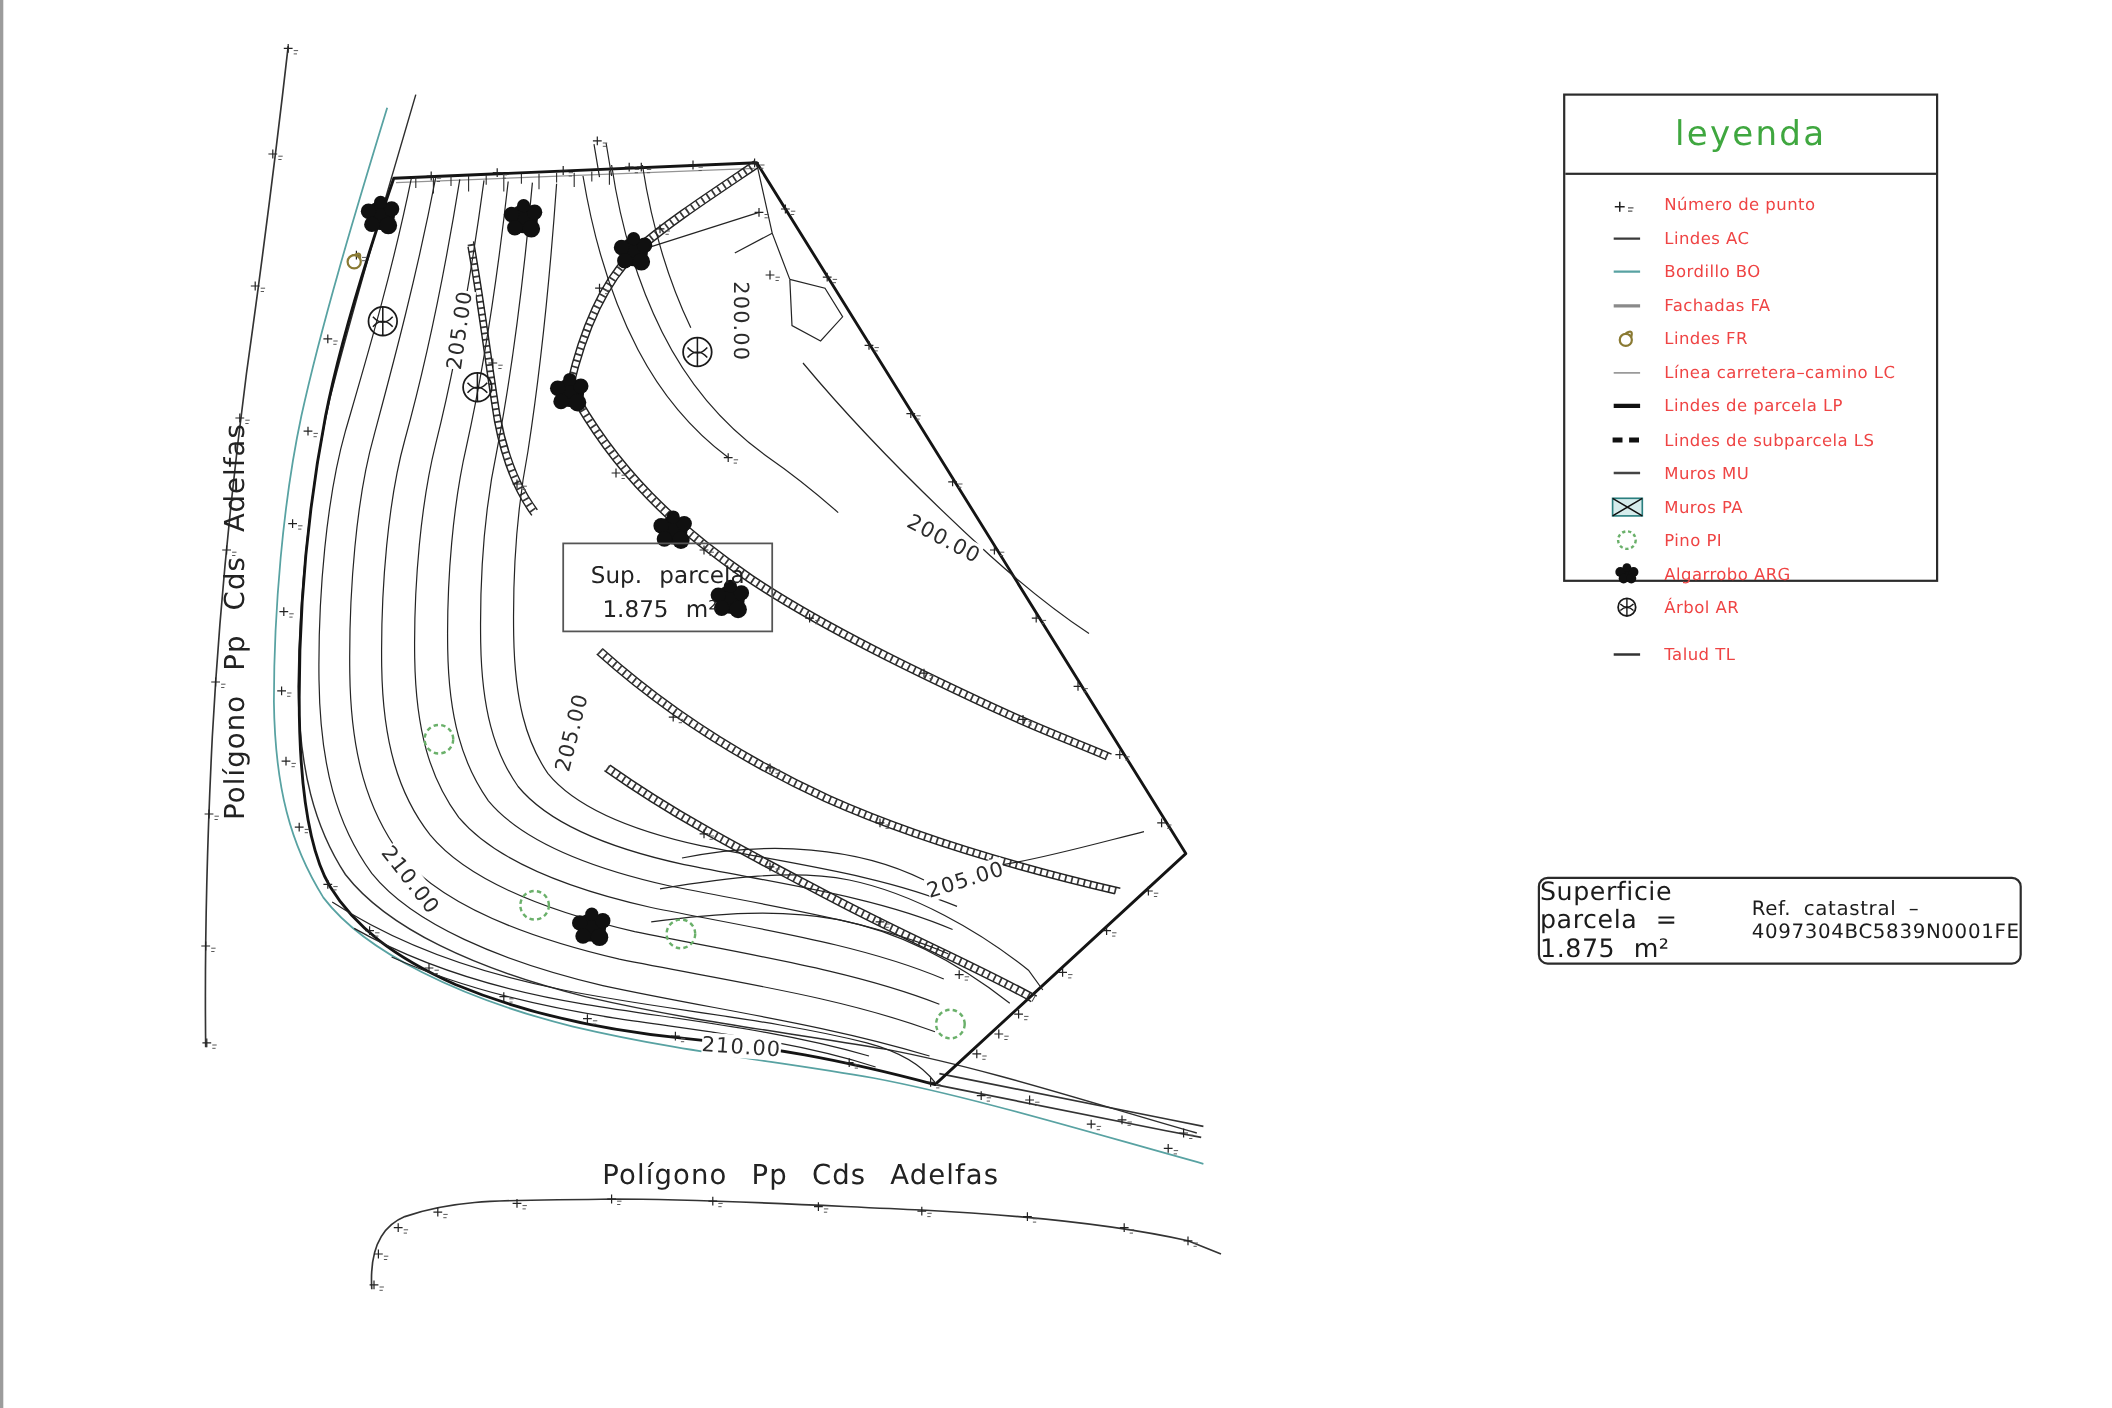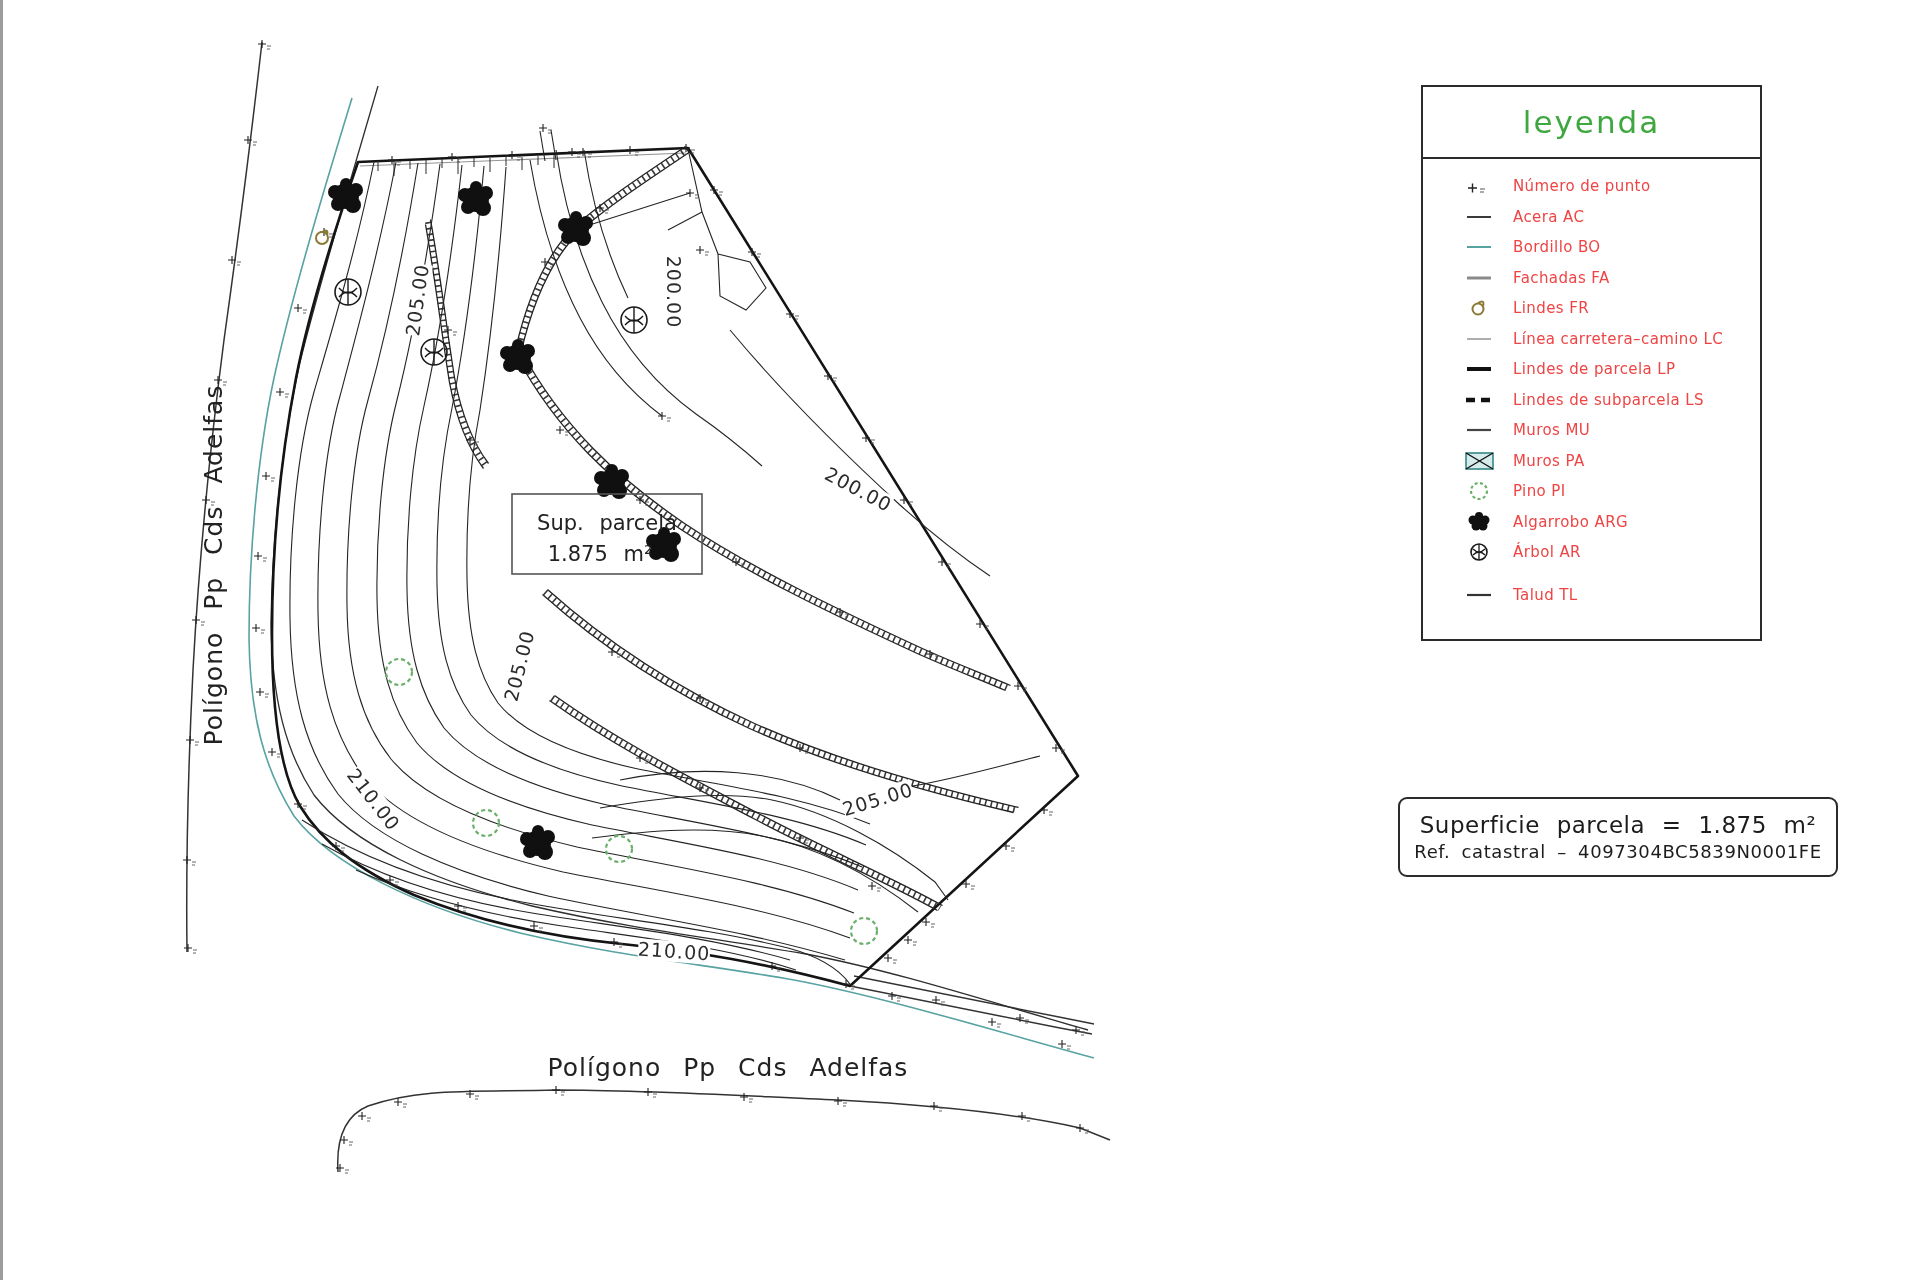--- a/index.html
+++ b/index.html
@@ -6,37 +6,37 @@
   body{
     width:1920px;height:1280px;position:relative;overflow:hidden;
     background:#ffffff;font-family:"DejaVu Sans", sans-serif;color:#222;
   }
   .page-edge{position:absolute;left:0;top:0;width:3px;height:1280px;background:#9c9c9c;}
   svg{display:block;}
   .map-svg{position:absolute;left:0;top:0;}
 
   
   .legend{
-    position:absolute;left:1421px;top:85px;width:341px;height:556px;
+    position:absolute;left:1421px;top:85px;width:341px;height:444px;
     border:2px solid #2b2b2b;background:#fff;box-sizing:border-box;
   }
   .legend-title{
     height:70px;display:flex;align-items:center;justify-content:center;
     border-bottom:2px solid #2b2b2b;color:#3fa73f;font-size:31px;letter-spacing:2px;
   }
   .legend-items{padding:16px 8px 0 34px;display:flex;flex-direction:column;gap:8.5px;}
   .legend-row{display:flex;align-items:center;gap:10px;font-size:15px;color:#ef4444;letter-spacing:.4px;white-space:nowrap;}
   .legend-row.gap-top{margin-top:12px;}
   .legend-sym{width:46px;min-width:46px;display:flex;justify-content:center;align-items:center;}
 
   
   .infobox{
     position:absolute;left:1398px;top:797px;width:440px;height:80px;box-sizing:border-box;
     border:2px solid #2b2b2b;border-radius:9px;background:#fff;
-    display:flex;flex-direction:column;align-items:center;justify-content:center;gap:3px;
+    display:flex;flex-direction:row;align-items:center;justify-content:center;gap:3px;
   }
   .infobox .l1{font-size:23px;color:#1c1c1c;word-spacing:9px;letter-spacing:.5px;}
   .infobox .l2{font-size:18px;color:#1c1c1c;word-spacing:5px;letter-spacing:.6px;}
 
   
   .thin{fill:none;stroke:#242424;stroke-width:1.1;}
   .thin-gray{fill:none;stroke:#949494;stroke-width:1.1;}
   .boundary{fill:none;stroke:#141414;stroke-width:2.6;stroke-linejoin:round;}
   .teal{fill:none;stroke:#58a2a2;stroke-width:1.6;}
   .acera{fill:none;stroke:#2e2e2e;stroke-width:1.3;}
@@ -344,21 +344,21 @@
       </span>
       <span>Número de punto</span>
     </div>
 
     <div class="legend-row">
       <span class="legend-sym">
         <svg width="44" height="22">
             <line x1="9" y1="11" x2="33" y2="11" stroke="#3a3a3a" stroke-width="2"></line>
           </svg>
       </span>
-      <span>Acera AC</span>
+      <span>Lindes AC</span>
     </div>
 
     <div class="legend-row">
       <span class="legend-sym">
         <svg width="44" height="22">
             <line x1="9" y1="11" x2="33" y2="11" stroke="#58a2a2" stroke-width="2"></line>
           </svg>
       </span>
       <span>Bordillo BO</span>
     </div>

